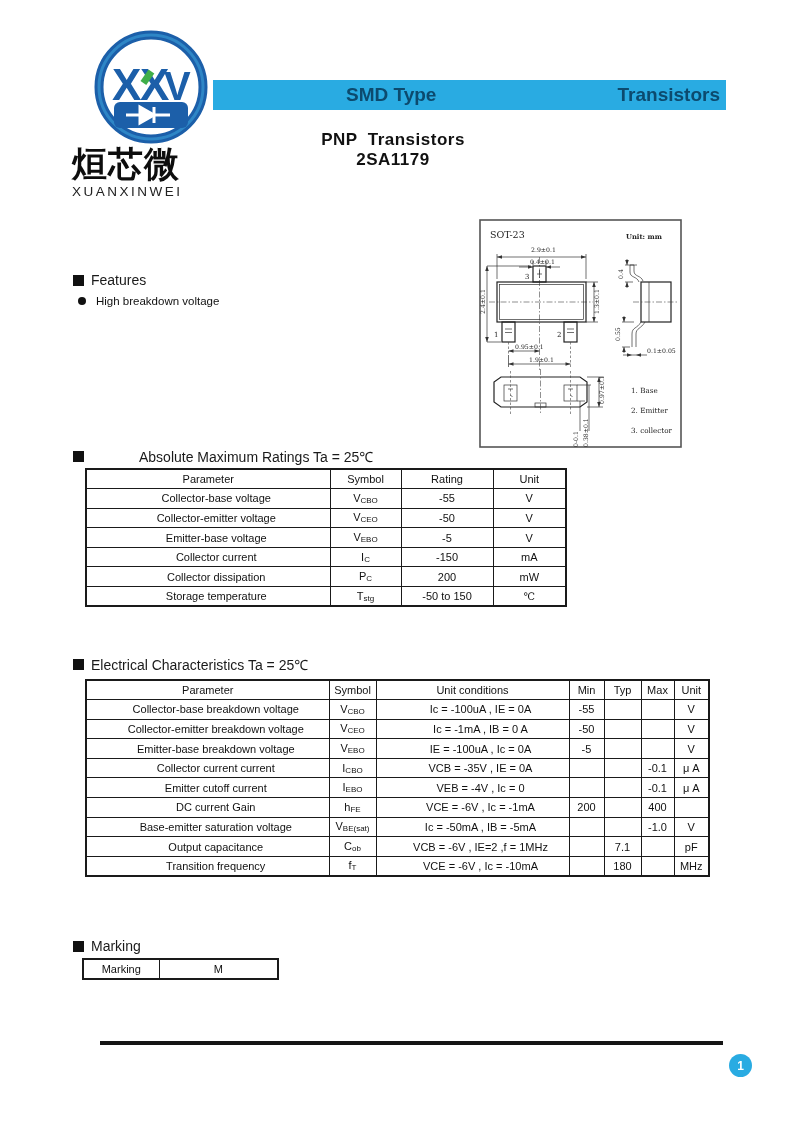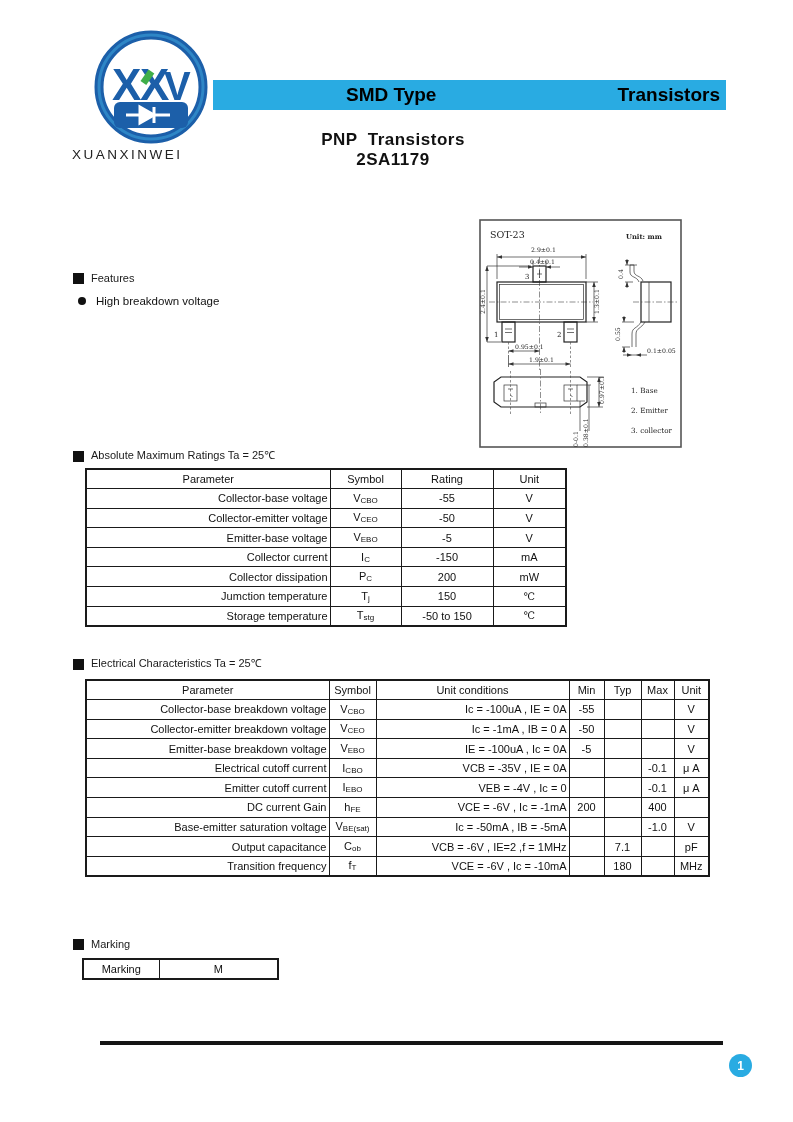--- a/index.html
+++ b/index.html
@@ -9,42 +9,42 @@
     background:#ffffff; overflow:hidden; color:#111;
   }
   
   .logo { position:absolute; left:72px; top:28px; width:170px; }
   .logo svg { display:block; margin-left:20px; }
   .logo-cn { font-size:35px; font-weight:bold; color:#0d0d0d; letter-spacing:1px; line-height:1.05; font-family:"Liberation Sans",sans-serif; }
   .logo-py { font-size:13.5px; color:#222; letter-spacing:2.5px; margin-top:1px; }
   
   .header-bar {
     position:absolute; left:213px; top:80px; width:513px; height:30px;
-    display:flex; align-items:center; color:#000000; font-weight:bold; font-size:19px;
+    display:flex; align-items:center; color:#0c4a6e; font-weight:bold; font-size:19px;
   }
   .header-bar .hb-left { position:absolute; left:133px; }
   .header-bar .hb-right { position:absolute; right:6px; }
   
   .title-block { position:absolute; left:213px; top:130px; width:360px; text-align:center; }
   .title-1 { font-size:17px; font-weight:bold; white-space:pre; letter-spacing:0.5px; }
   .title-2 { font-size:17px; font-weight:bold; letter-spacing:0.5px; }
   
-  .sec-head { position:absolute; font-size:11px; color:#1a1a1a; display:flex; align-items:flex-end; }
+  .sec-head { position:absolute; font-size:14px; color:#1a1a1a; display:flex; align-items:center; }
   .sq { display:inline-block; width:11px; height:11px; background:#111; margin-right:7px; }
   .feat-item { position:absolute; font-size:11.5px; display:flex; align-items:center; }
   .dot { display:inline-block; width:8px; height:8px; border-radius:50%; background:#111; margin-right:10px; }
   
   table { border-collapse:collapse; table-layout:fixed; background:#fff; }
   .dtable { position:absolute; font-size:11px; }
   .dtable td, .dtable th {
     border:1px solid #1a1a1a; text-align:center; vertical-align:middle;
     height:19.6px; padding:0 2px; font-weight:normal; color:#111; overflow:hidden; white-space:nowrap;
   }
   .dtable { border:2px solid #1a1a1a; }
-  .dtable td.pl { text-align:right; padding-left:18px; }
+  .dtable td.pl { text-align:center; padding-left:18px; }
   sub.ss { font-size:8px; vertical-align:-1px; letter-spacing:0; }
   .degc { font-family:"DejaVu Serif", serif; font-size:10px; color:#333; }
   
   .pkg { position:absolute; left:479px; top:219px; width:204px; height:230px; }
   .pkg text { font-family:"DejaVu Serif", serif; fill:#222; }
   .pkg .lbl { font-size:6.2px; }
   .pkg .ttl { font-size:9.5px; }
   .pkg .unit { font-size:6.8px; font-weight:bold; }
   .pkg .leg { font-size:7.2px; }
   .pkg .pin { font-size:7px; }
@@ -80,20 +80,21 @@
       <rect x="52" y="42" width="7" height="14" fill="#3fae49" transform="rotate(35 55 49)"></rect>
 
       <rect x="22" y="74" width="74" height="26" rx="6" fill="#1c5fa9"></rect>
       <g stroke="#fff" stroke-width="3" fill="#fff">
         <polygon points="48,79 48,95 62,87"></polygon>
         <line x1="34" y1="87" x2="48" y2="87"></line>
         <line x1="62" y1="79" x2="62" y2="95"></line>
         <line x1="62" y1="87" x2="78" y2="87"></line>
       </g>
     </svg>
+    <div class="logo-cn">烜芯微</div>
     <div class="logo-py">XUANXINWEI</div>
   </div>
 
   <div class="header-bar" style="background:#29ABE2">
     <span class="hb-left">SMD Type</span>
     <span class="hb-right">Transistors</span>
   </div>
 
   <div class="title-block">
     <div class="title-1">PNP  Transistors</div>
@@ -213,21 +214,21 @@
 
   <div class="sec-head" style="left:73px; top:272px;">
     <span class="sq"></span>
     <span>Features</span>
   </div>
   <div class="feat-item" style="left:78px; top:295px;">
     <span class="dot"></span>
     <span>High breakdown voltage</span>
   </div>
 
-  <div class="sec-head" style="left:73px; top:447px;">
+  <div class="sec-head" style="left:73px; top:447px;gap:48px;">
     <span class="sq"></span>
     <span>Absolute Maximum Ratings Ta = 25℃</span>
   </div>
   <table class="dtable" style="left:85px; top:468px; width:480px;">
     <colgroup>
         <col style="width:244px">
         <col style="width:71px">
         <col style="width:92px">
         <col style="width:73px">
       </colgroup>
@@ -260,26 +261,20 @@
       <td class="pl">Collector current</td>
       <td><span>I</span><sub class="ss">C</sub></td>
       <td>-150</td>
       <td>mA</td>
     </tr>
     <tr>
       <td class="pl">Collector dissipation</td>
       <td><span>P</span><sub class="ss">C</sub></td>
       <td>200</td>
       <td>mW</td>
-    </tr>
-    <tr>
-      <td class="pl">Jumction temperature</td>
-      <td><span>T</span><sub class="ss">j</sub></td>
-      <td>150</td>
-      <td class="degc">℃</td>
     </tr>
     <tr>
       <td class="pl">Storage temperature</td>
       <td><span>T</span><sub class="ss">stg</sub></td>
       <td>-50 to 150</td>
       <td class="degc">℃</td>
     </tr>
   </tbody>
     </table>
 
@@ -328,21 +323,21 @@
     <tr>
       <td class="pl">Emitter-base breakdown voltage</td>
       <td><span>V</span><sub class="ss">EBO</sub></td>
       <td class="pl">IE = -100uA , Ic = 0A</td>
       <td>-5</td>
       <td></td>
       <td></td>
       <td>V</td>
     </tr>
     <tr>
-      <td class="pl">Electrical cutoff current</td>
+      <td class="pl">Collector current current</td>
       <td><span>I</span><sub class="ss">CBO</sub></td>
       <td class="pl">VCB = -35V , IE = 0A</td>
       <td></td>
       <td></td>
       <td>-0.1</td>
       <td>μ A</td>
     </tr>
     <tr>
       <td class="pl">Emitter cutoff current</td>
       <td><span>I</span><sub class="ss">EBO</sub></td>

